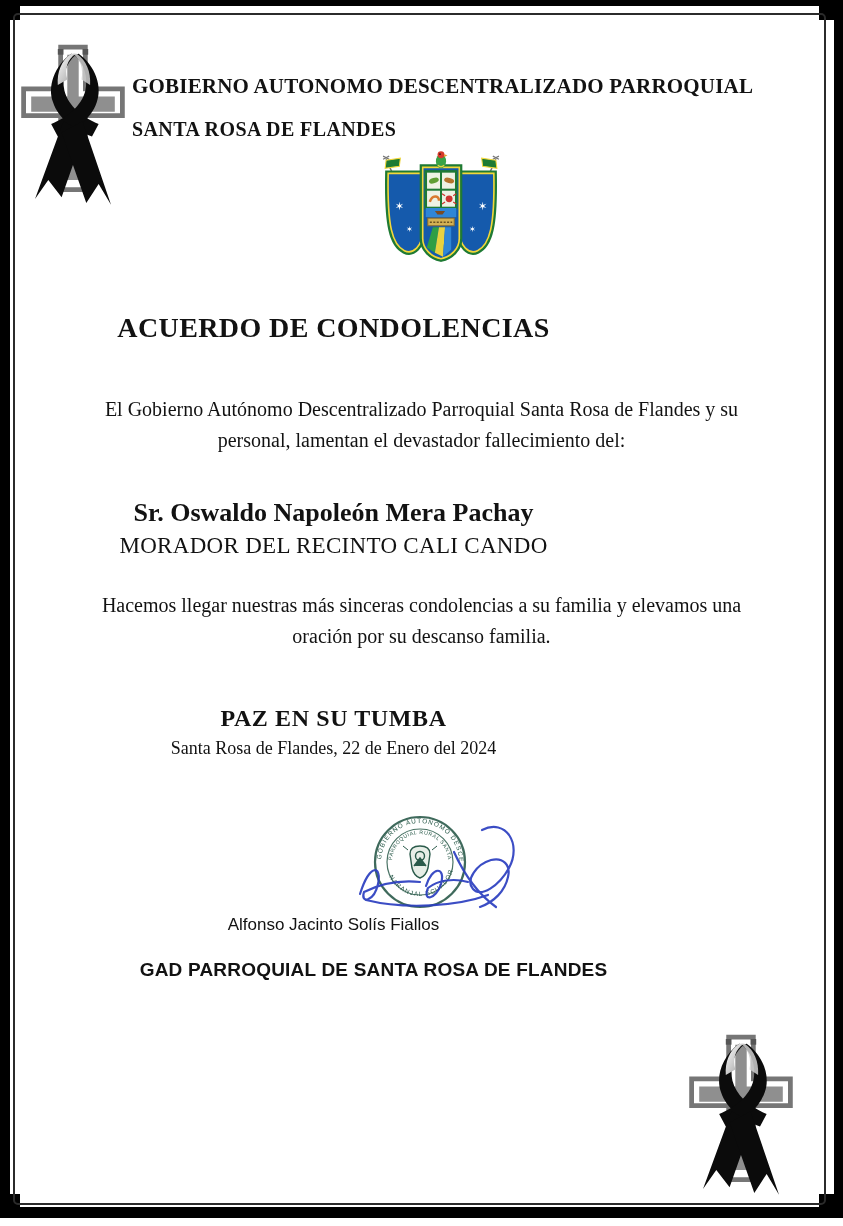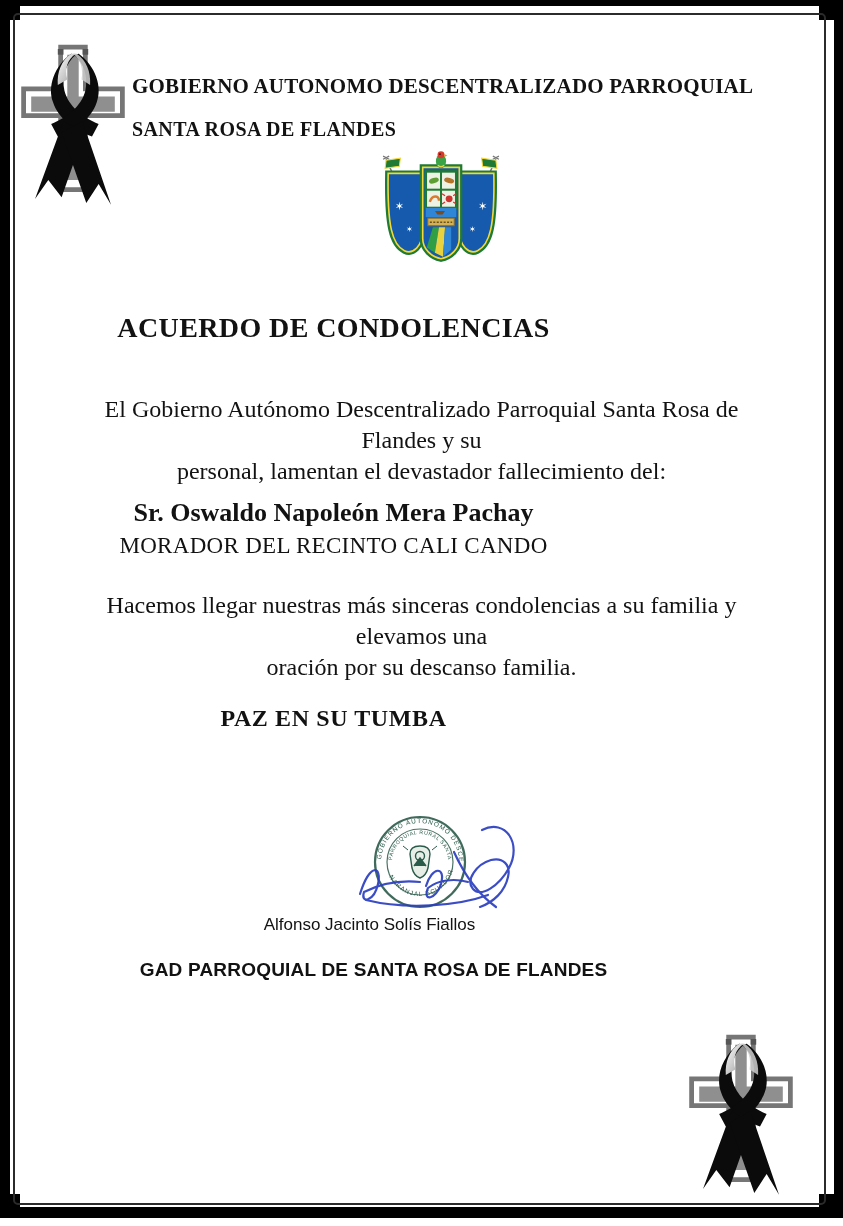--- a/index.html
+++ b/index.html
@@ -22,30 +22,30 @@
   .ribbon-tl{position:absolute;left:16px;top:36px;width:114px;height:178px;}
   .ribbon-br{position:absolute;left:684px;top:1026px;width:114px;height:178px;}
   .emblem{position:absolute;left:378px;top:151px;width:126px;height:116px;}
   .stamp-wrap{position:absolute;left:336px;top:810px;width:212px;height:108px;}
   
   .center{position:absolute;left:0;width:667px;text-align:center;}
   .header{position:absolute;left:132px;top:74px;width:640px;text-align:left;
     font-weight:bold;font-size:21px;letter-spacing:.2px;}
   .header .l2{margin-top:19px;font-size:20px;letter-spacing:.4px;}
   .doc-title{top:312px;font-size:28px;font-weight:bold;letter-spacing:.4px;}
-  .para{position:absolute;left:66px;width:711px;text-align:center;font-size:24px;line-height:31px;}
+  .para{position:absolute;left:66px;width:711px;text-align:center;font-size:20px;line-height:31px;}
   .para span{display:block;}
   .para1{top:394px;}
   .para2{top:590px;}
   .deceased-name{top:498px;font-size:26px;font-weight:bold;}
   .deceased-title{top:533px;font-size:23px;letter-spacing:.3px;}
   .farewell{top:705px;font-size:24px;font-weight:bold;letter-spacing:.6px;font-family:Liberation Serif, serif;}
   .dateline{top:738px;font-size:18px;}
   .sans{font-family:"Liberation Sans",sans-serif;}
-  .sig-name{top:915px;font-size:17px;padding-left:36px;}
+  .sig-name{top:915px;font-size:17px;}
   .sig-role{top:938px;font-size:19px;font-weight:bold;letter-spacing:.5px;}
   .sig-org{top:959px;font-size:19px;font-weight:bold;letter-spacing:.2px;margin-left:40px;}
 </style>
 </head>
 <body>
 
 <div class="page">
 
   <div class="frame-band"></div>
   <div class="corner tl"></div>
@@ -139,20 +139,21 @@
 
   <div class="center deceased-title">MORADOR DEL RECINTO CALI CANDO</div>
   <div class="center deceased-name">Sr. Oswaldo Napoleón Mera Pachay</div>
 
   <div class="para para2">
     <span>Hacemos llegar nuestras más sinceras condolencias a su familia y elevamos una</span>
     <span>oración por su descanso familia.</span>
   </div>
 
   <div class="center farewell">PAZ EN SU TUMBA</div>
+  <div class="center dateline">Santa Rosa de Flandes, 22 de Enero del 2024</div>
 
   <svg class="stamp-wrap" viewBox="0 0 212 108">
     <defs>
       <path id="arcOuter" d="M45 52 A39 39 0 1 1 123 52"></path>
       <path id="arcInner" d="M56 52 A28 28 0 1 1 112 52"></path>
       <path id="arcBottom" d="M50 52 A34 34 0 0 0 118 52"></path>
     </defs>
     <g>
       <circle cx="84" cy="52" r="45" fill="none" stroke="var(--stamp-green,#2a5a4a)" stroke-width="2.2" opacity=".9"></circle>
       <circle cx="84" cy="52" r="33" fill="none" stroke="var(--stamp-green,#2a5a4a)" stroke-width="1.2" opacity=".85"></circle>

